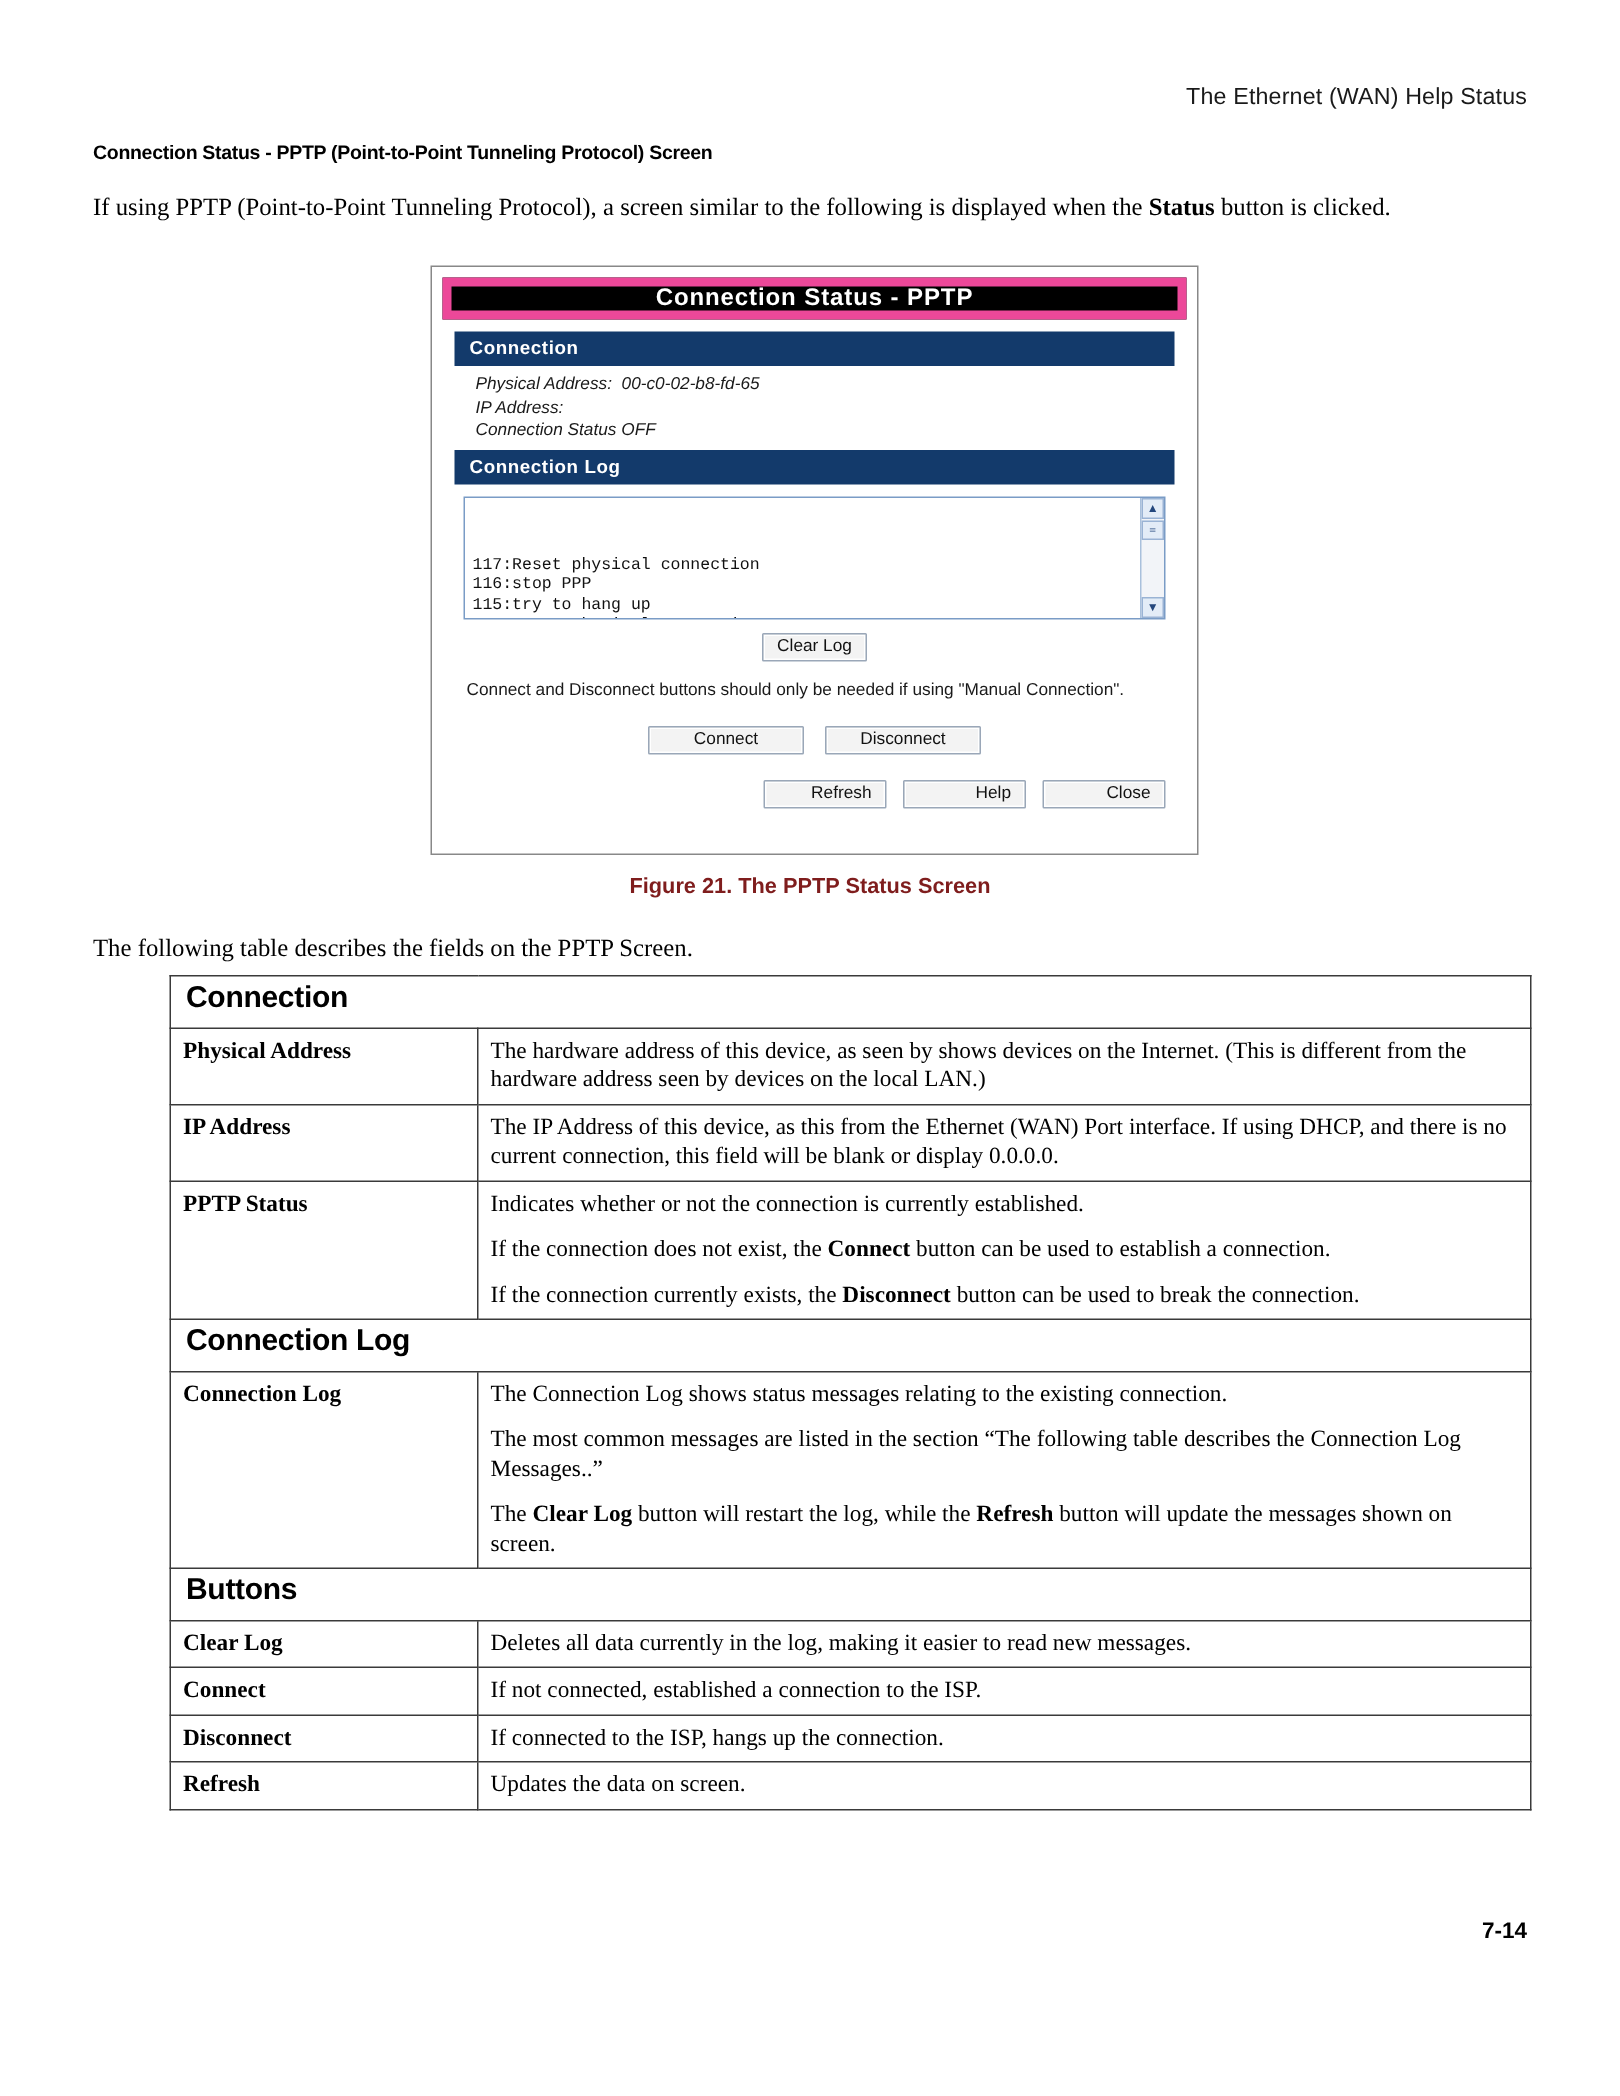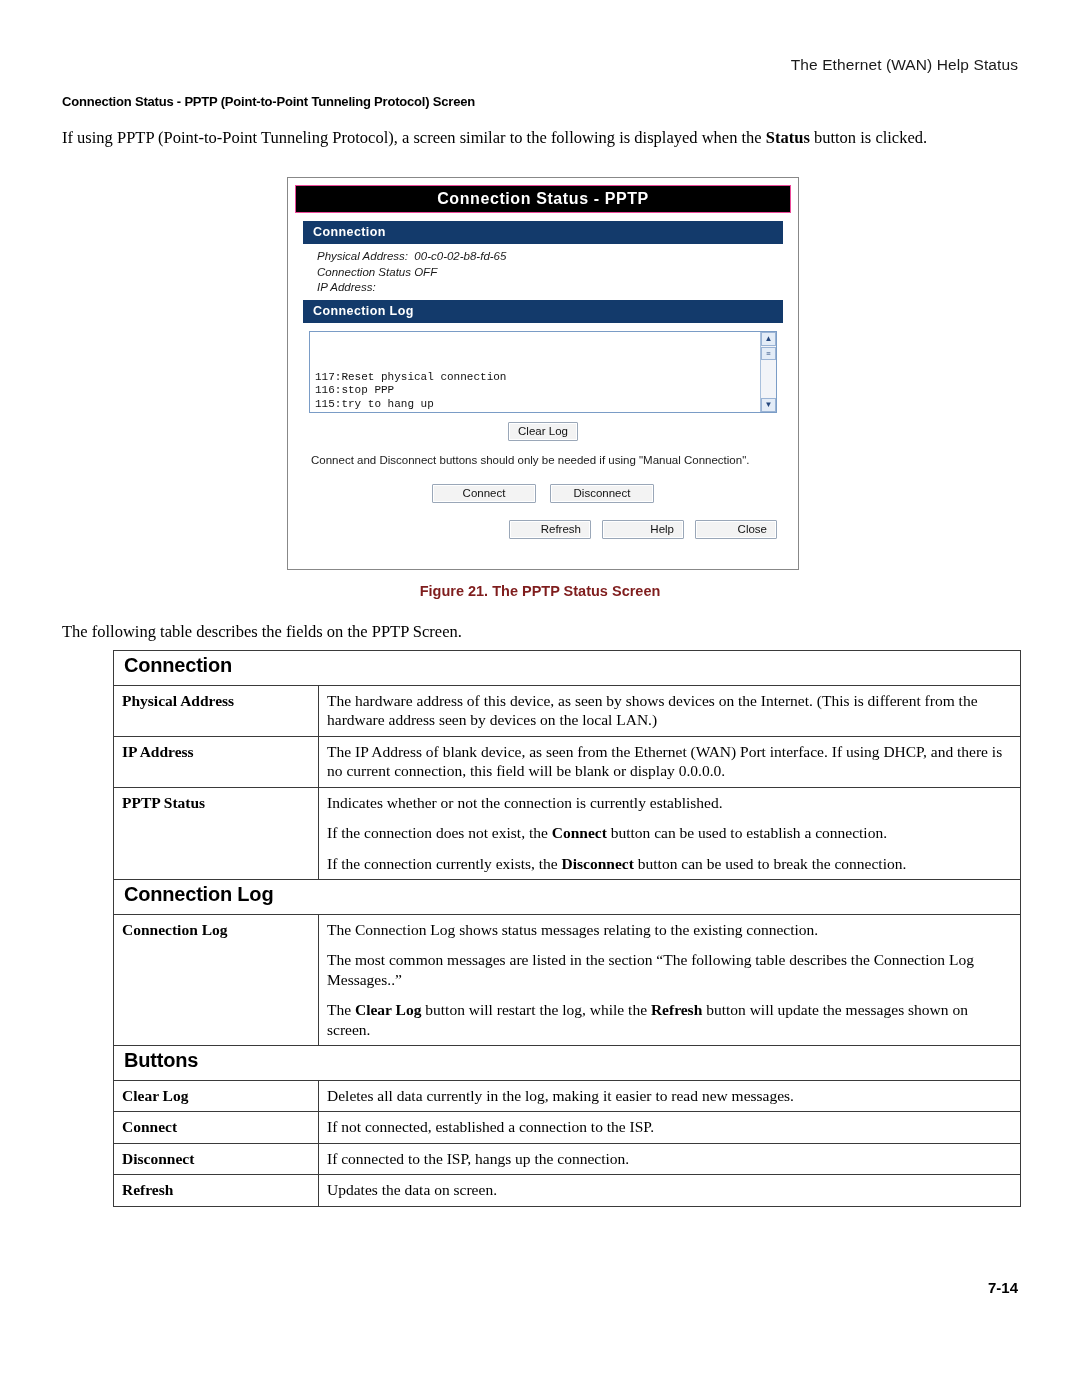--- a/index.html
+++ b/index.html
@@ -38,21 +38,21 @@
     position:absolute; left:287px; top:177px;
     width:512px; height:393px;
     background:#ffffff;
     border:1px solid #888;
     box-sizing:border-box;
   }
   .dlg-titlebar{
     position:absolute; left:7px; top:7px; right:7px; height:28px;
     background:#000000;
     display:flex; align-items:center; justify-content:center;
-    border:1px solid #ec4899;
+    border:6px solid #ec4899;
     box-sizing:border-box;
   }
   .dlg-titlebar span{
     color:#ffffff; font-family:"Liberation Sans", sans-serif;
     font-weight:bold; font-size:16px; letter-spacing:.6px;
   }
   .dlg-body{
     position:absolute; left:7px; top:43px; right:7px; bottom:7px;
     background:#ffffff;
   }
@@ -193,22 +193,22 @@
     <div class="dlg-titlebar">
       <span>Connection Status - PPTP</span>
     </div>
 
     <div class="dlg-body">
 
       <div class="sect-head">Connection</div>
 
       <div class="sect-body">
         <div>Physical Address:  00-c0-02-b8-fd-65</div>
+        <div>IP Address:</div>
         <div>Connection Status OFF</div>
-        <div>IP Address:</div>
       </div>
 
       <div class="sect-head">Connection Log</div>
 
       <div class="logbox-wrap">
         <div class="logbox">
           <div class="logtext">117:Reset physical connection
 116:stop PPP
 115:try to hang up
 114:Reset physical connection
@@ -257,21 +257,21 @@
         </tr>
         <tr>
           <td class="label">Physical Address</td>
           <td>
             <p>The hardware address of this device, as seen by shows devices on the Internet. (This is different from the hardware address seen by devices on the local LAN.)</p>
           </td>
         </tr>
         <tr>
           <td class="label">IP Address</td>
           <td>
-            <p>The IP Address of blank device, as seen from the Ethernet (WAN) Port interface. If using DHCP, and there is no current connection, this field will be blank or display 0.0.0.0.</p>
+            <p>The IP Address of this device, as this from the Ethernet (WAN) Port interface. If using DHCP, and there is no current connection, this field will be blank or display 0.0.0.0.</p>
           </td>
         </tr>
         <tr>
           <td class="label">PPTP Status</td>
           <td>
             <p>Indicates whether or not the connection is currently established.</p>
             <p>If the connection does not exist, the <b>Connect</b> button can be used to establish a connection.</p>
             <p>If the connection currently exists, the <b>Disconnect</b> button can be used to break the connection.</p>
           </td>
         </tr>

